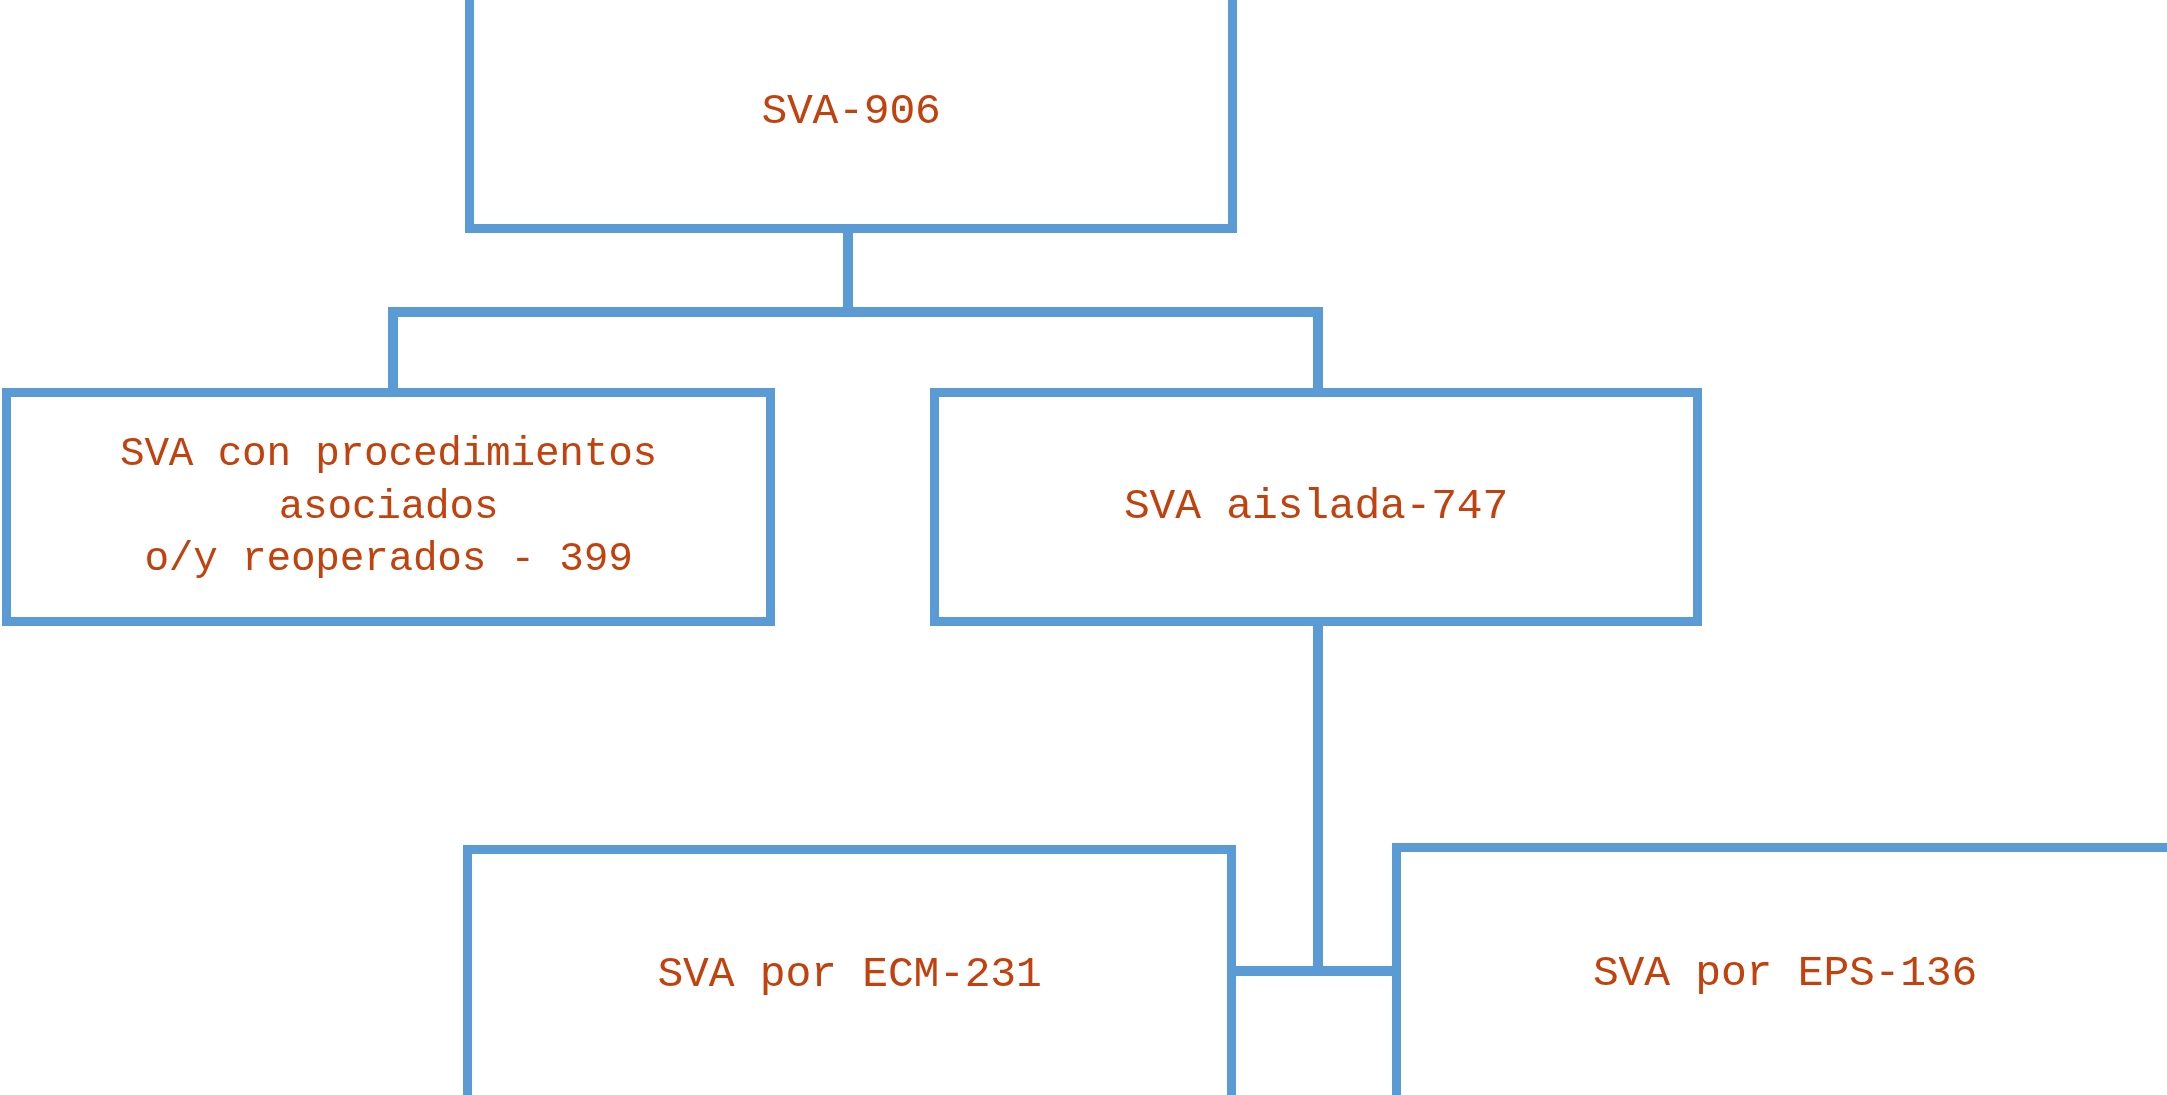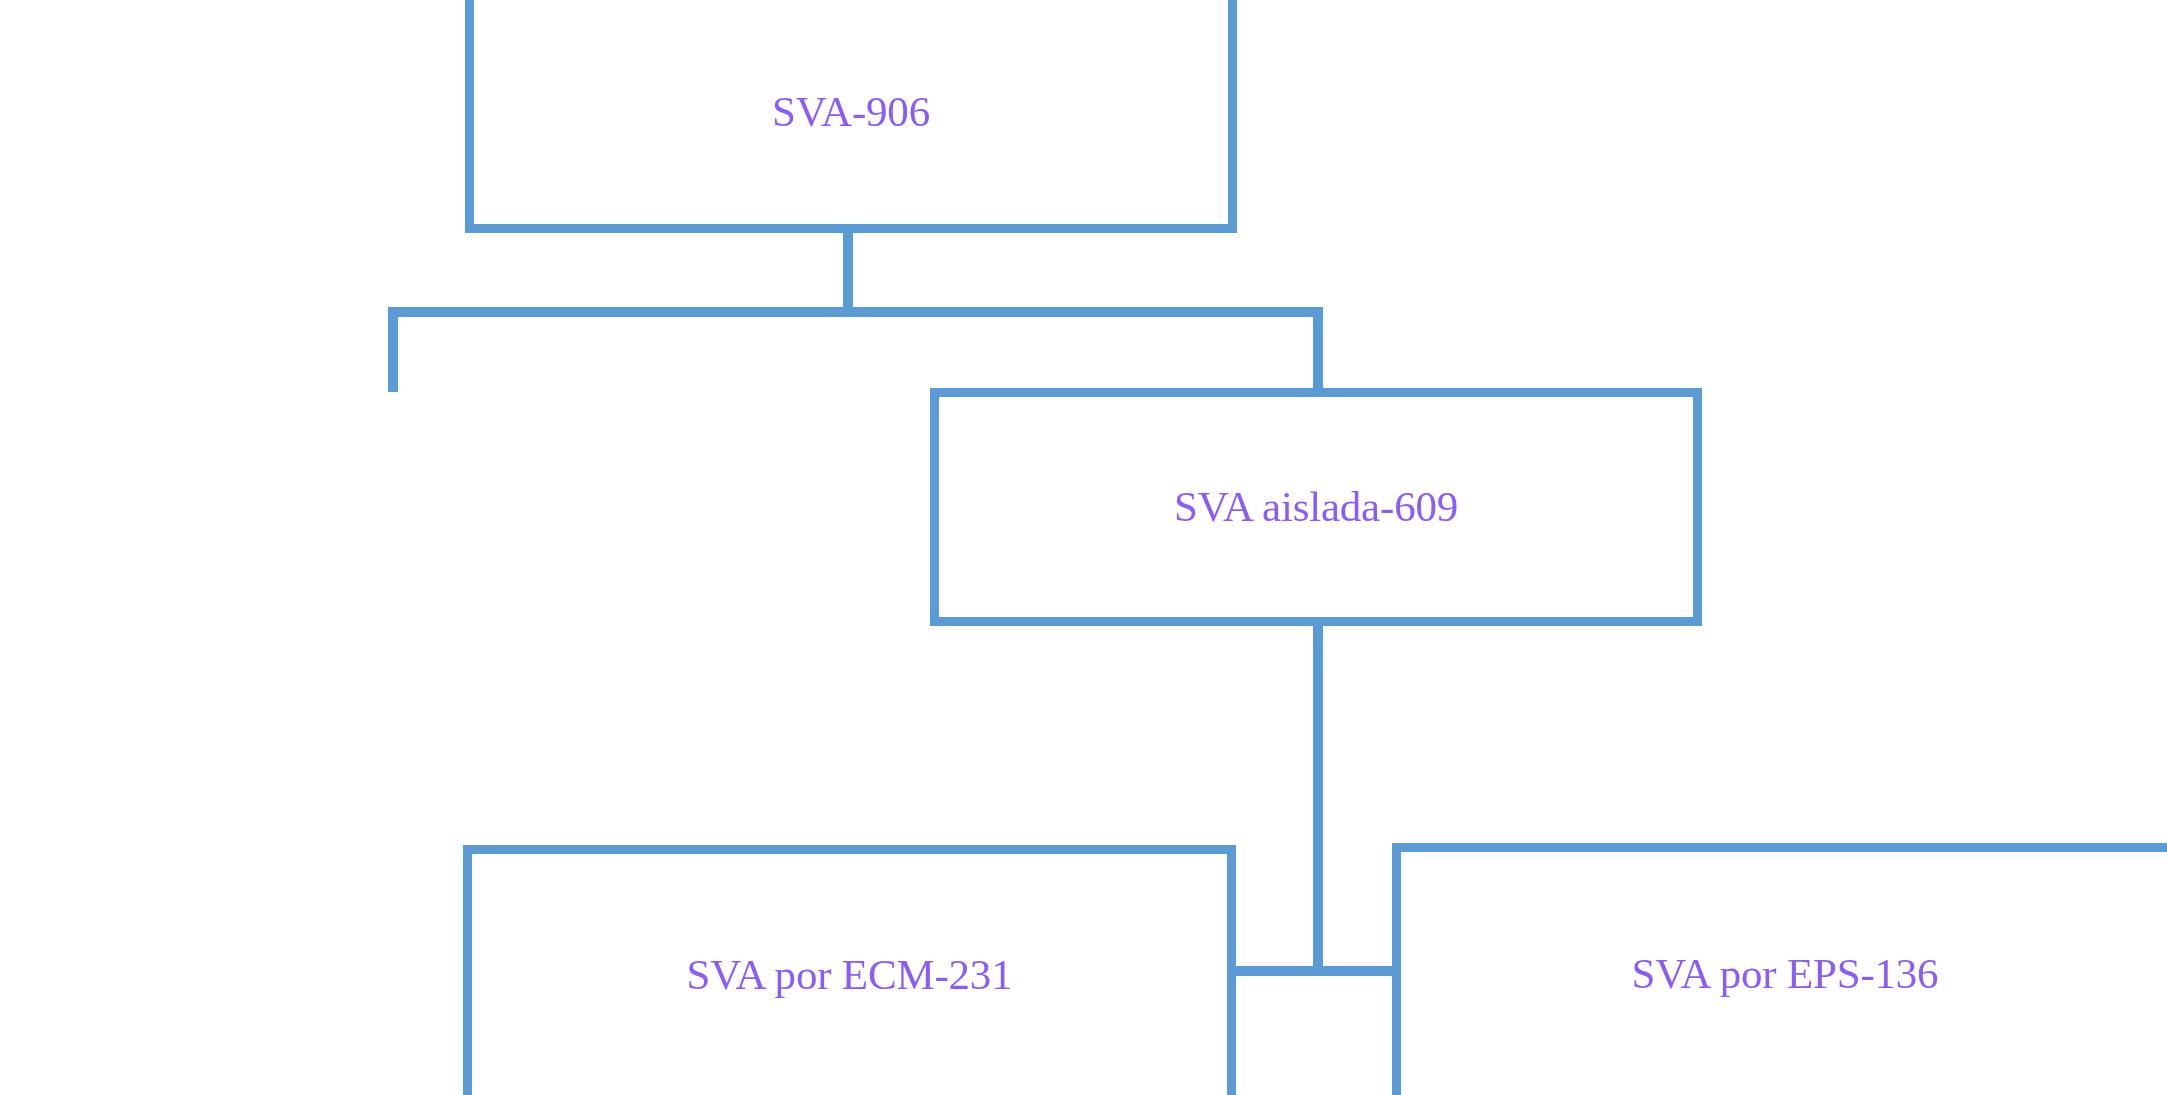--- a/index.html
+++ b/index.html
@@ -22,27 +22,27 @@
     box-sizing: border-box;
     background: #ffffff;
     border: 9px solid #5B9BD5;
     display: flex;
     align-items: center;
     justify-content: center;
     text-align: center;
     z-index: 3;
   }
   .node-label {
-    color: #8b5cf6;
+    color: #c2410c;
     font-size: 41px;
     line-height: 1.28;
     letter-spacing: -0.2px;
     padding: 0 10px;
     white-space: pre-line;
-    font-family: Liberation Serif, serif;
+    font-family: Liberation Mono, monospace;
   }
   .node-root .node-label,
   .node-mid .node-label,
   .node-ecm .node-label,
   .node-eps .node-label {
     font-size: 43px;
   }
   .connector {
     position: absolute;
     background: #5B9BD5;
@@ -73,23 +73,27 @@
   <div class="connector conn-bus-h"></div>
   <div class="connector conn-bus-left"></div>
   <div class="connector conn-bus-right"></div>
   <div class="connector conn-mid-stem"></div>
   <div class="connector conn-bottom-h"></div>
 
   <div class="node node-root">
     <span class="node-label">SVA-906</span>
   </div>
 
+  <div class="node node-left">
+    <span class="node-label">SVA con procedimientos asociados
+o/y reoperados  -  399</span>
+  </div>
 
   <div class="node node-mid">
-    <span class="node-label">SVA aislada-609</span>
+    <span class="node-label">SVA aislada-747</span>
   </div>
 
   <div class="node node-ecm">
     <span class="node-label">SVA por ECM-231</span>
   </div>
 
   <div class="node node-eps">
     <span class="node-label">SVA por EPS-136</span>
   </div>
 

